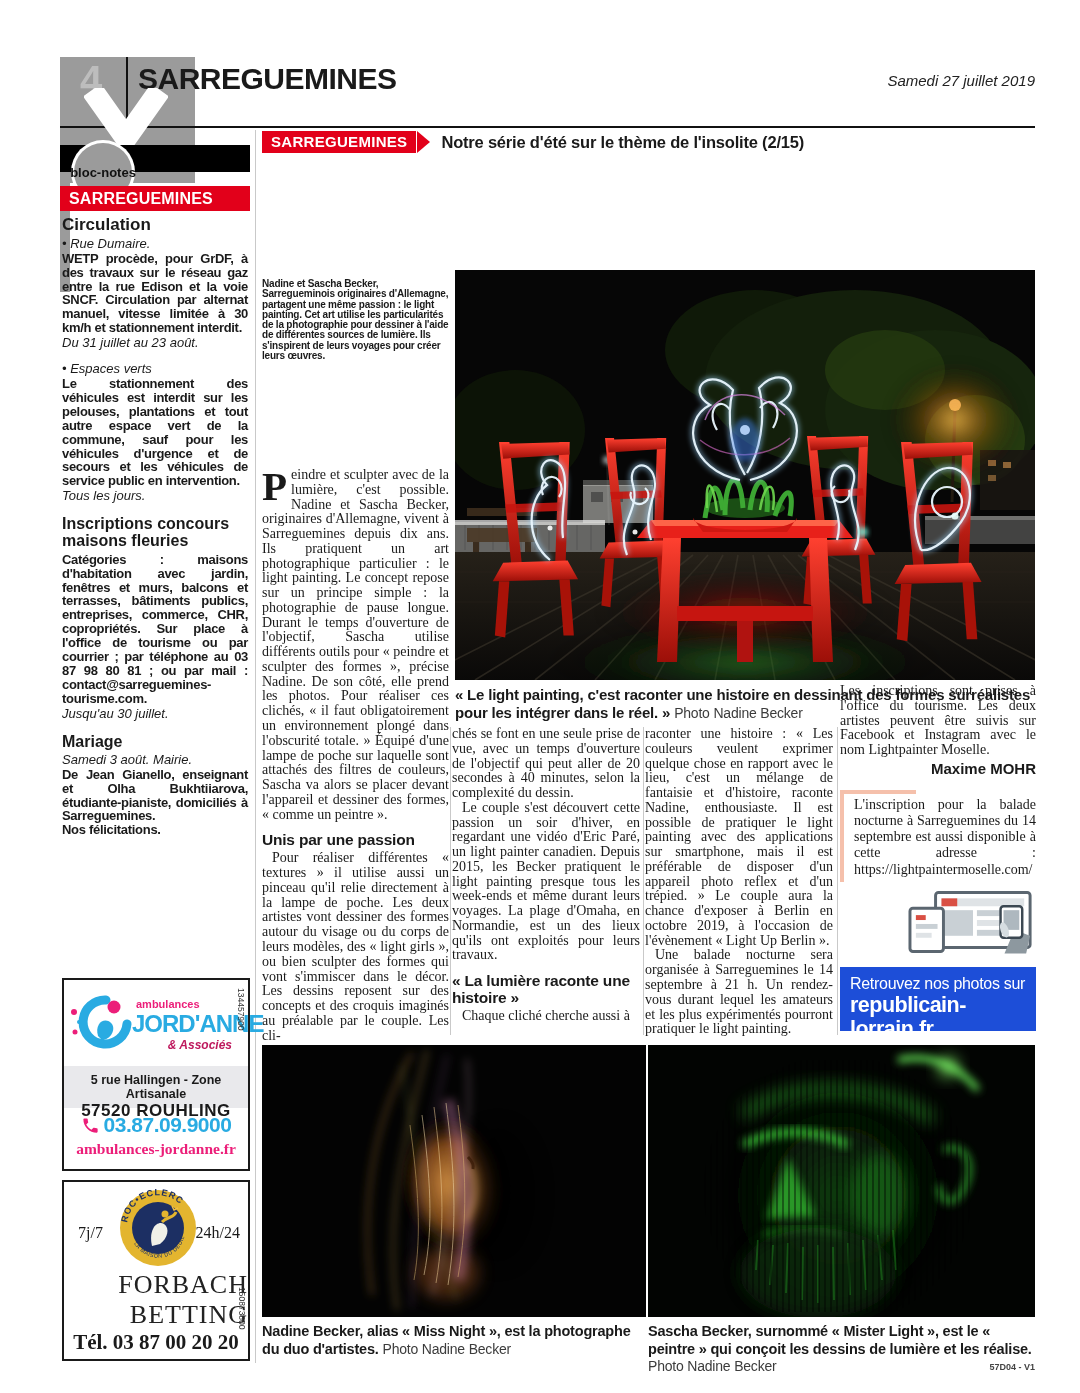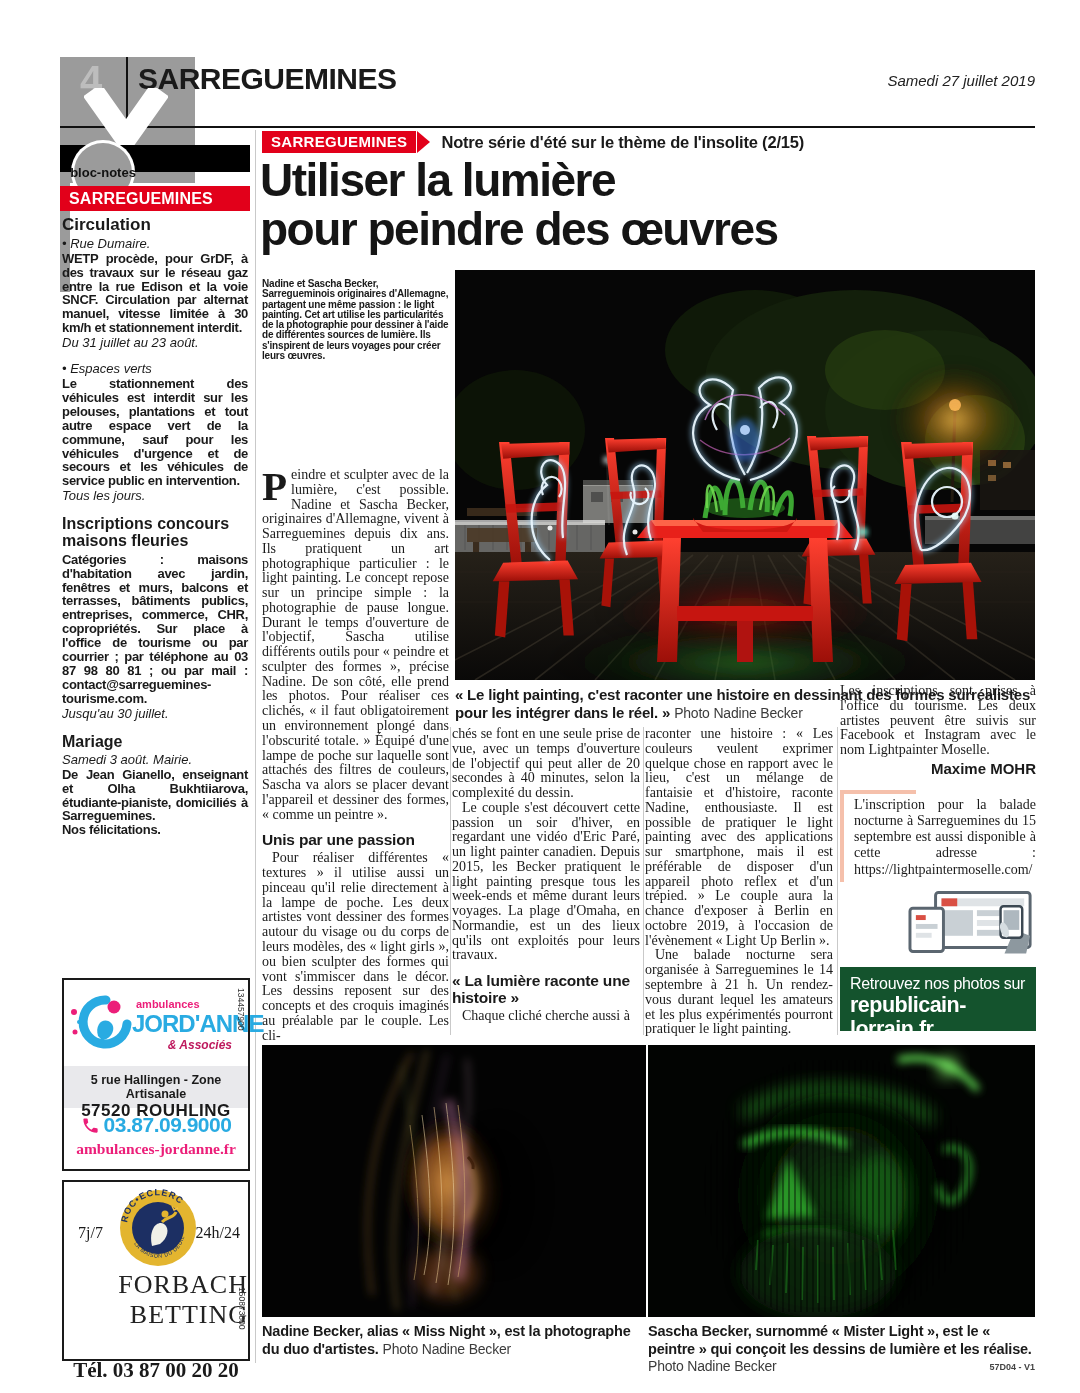--- a/index.html
+++ b/index.html
@@ -38,21 +38,21 @@
   .jd-band{position:absolute;left:0;top:86px;width:100%;height:42px;background:#e9e9ec;text-align:center;}
   .jd-addr1{font-size:12.5px;font-weight:bold;margin-top:7px;}
   .jd-addr2{font-size:17px;font-weight:bold;letter-spacing:.5px;}
   .jd-phone-row{position:absolute;left:0;top:133px;width:100%;text-align:center;}
   .jd-phone{color:#29abe2;font-size:21px;font-weight:bold;vertical-align:middle;letter-spacing:-0.5px;}
   .jd-site{position:absolute;left:0;top:160px;width:100%;text-align:center;color:#ec1e79;font-size:15.5px;font-weight:bold;font-family:Liberation Serif, serif;}
   #ad-roc{left:62px;top:1180px;width:188px;height:181px;font-family:"Liberation Serif",serif;}
   .roc-left{position:absolute;left:14px;top:42px;font-size:16px;}
   .roc-right{position:absolute;right:8px;top:42px;font-size:16px;}
   .roc-city{position:absolute;width:100%;text-align:right;font-size:26px;letter-spacing:1px;color:#222;}
-  .roc-tel{position:absolute;left:0;top:148px;width:100%;text-align:center;font-size:21px;font-weight:bold;margin-top:28px;}
+  .roc-tel{position:absolute;left:0;top:148px;width:100%;text-align:center;font-size:21px;font-weight:bold;}
   .roc-ref{position:absolute;right:1px;top:105px;font-size:8.5px;writing-mode:vertical-rl;font-family:"Liberation Sans",sans-serif;color:#333;}
   
   #tag-row{left:262px;top:131px;display:flex;align-items:center;}
   .red-tag{background:#e2001a;color:#fff;font-weight:bold;font-size:15px;padding:2px 9px 3px 9px;letter-spacing:.3px;}
   .tag-arrow{width:0;height:0;border-top:11px solid transparent;border-bottom:11px solid transparent;border-left:13px solid #e2001a;margin-left:1px;}
   .kicker{font-weight:bold;font-size:16.5px;margin-left:11px;letter-spacing:-0.2px;}
   #headline{left:260px;top:156px;font-size:46px;font-weight:bold;letter-spacing:-1.5px;line-height:1.07;color:#151515;}
   #lead{left:262px;top:279px;width:187px;font-weight:bold;font-size:10px;line-height:1.03;letter-spacing:-0.2px;}
   .serifcol{font-family:"Liberation Serif",serif;font-size:14px;line-height:1.055;text-align:justify;}
   #col1{left:262px;top:468px;width:187px;}
@@ -60,21 +60,21 @@
   #col3{left:645px;top:727px;width:188px;}
   #col4{left:840px;top:684px;width:196px;}
   .dropcap{float:left;font-size:41px;font-weight:bold;line-height:.82;padding:2px 4px 0 0;font-family:"Liberation Serif",serif;}
   .subhead{font-family:"Liberation Sans",sans-serif;font-weight:bold;font-size:15.5px;line-height:1.1;margin:9px 0 3px 0;text-align:left;letter-spacing:-0.2px;}
   .para{margin:0;}
   .indent{text-indent:10px;}
   .byline{text-align:right;font-family:"Liberation Sans",sans-serif;font-weight:bold;font-size:15px;margin-top:3px;}
   #note-box{position:relative;margin-top:17px;border-left:4px solid #f5c0ab;padding:3px 0 4px 10px;text-align:justify;line-height:1.16;}
   #note-top{position:absolute;left:-4px;top:-4px;width:76px;height:4px;background:#f5c0ab;}
   #devices-wrap{text-align:right;margin-top:8px;}
-  #promo{left:840px;top:967px;width:196px;height:64px;background:#14532d;color:#fff;box-sizing:border-box;padding:8px 0 0 10px;}
+  #promo{left:840px;top:967px;width:196px;height:64px;background:#1d4ed8;color:#fff;box-sizing:border-box;padding:8px 0 0 10px;}
   .promo1{font-size:16px;line-height:1.1;letter-spacing:-0.3px;}
   .promo2{font-size:21.5px;font-weight:bold;line-height:1.12;letter-spacing:-0.5px;}
   .promo3{font-size:16px;line-height:1.1;letter-spacing:-0.3px;}
   
   .photo{overflow:hidden;background:#000;}
   #photo-main{left:455px;top:270px;width:580px;height:410px;}
   #caption-main{left:455px;top:686px;width:580px;font-size:15px;line-height:1.22;letter-spacing:-0.2px;}
   .cap-bold{font-weight:bold;}
   .cap-credit{font-weight:normal;color:#3c3c3c;font-size:14px;}
   #photo1{left:262px;top:1045px;width:384px;height:272px;}
@@ -138,24 +138,20 @@
     <div class="sb-h2">Mariage</div>
     <p class="sb-street">Samedi 3 août. Mairie.</p>
     <p class="sb-body">De Jean Gianello, enseignant et Olha Bukhtiiarova, étudiante-pianiste, domiciliés à Sarreguemines.</p>
     <p class="sb-body">Nos félicitations.</p>
   </div>
 
   <div class="abs" id="tag-row">
     <span class="red-tag">SARREGUEMINES</span>
     <span class="tag-arrow"></span>
     <span class="kicker">Notre série d'été sur le thème de l'insolite (2/15)</span>
-  </div>
-  <div class="abs" id="headline">
-    <div>Utiliser la lumière</div>
-    <div>pour peindre des œuvres</div>
   </div>
 
   <div class="abs" id="lead">Nadine et Sascha Becker, Sarregueminois originaires d'Allemagne, partagent une même passion : le light painting. Cet art utilise les particularités de la photographie pour dessiner à l'aide de différentes sources de lumière. Ils s'inspirent de leurs voyages pour créer leurs œuvres.</div>
 
   <div class="abs photo" id="photo-main">
     <svg width="580" height="410" viewBox="0 0 580 410">
       <defs>
         <radialGradient id="lampG">
             <stop offset="0" stop-color="#ffc050" stop-opacity=".95"></stop>
             <stop offset=".4" stop-color="#d06a10" stop-opacity=".45"></stop>
@@ -331,21 +327,21 @@
   <div class="abs serifcol" id="col3">
     <p class="para">raconter une histoire : « Les couleurs veulent exprimer quelque chose en rapport avec le lieu, c'est un mélange de fantaisie et d'histoire, raconte Nadine, enthousiaste. Il est possible de pratiquer le light painting avec des applications sur smartphone, mais il est préférable de disposer d'un appareil photo reflex et d'un trépied. » Le couple aura la chance d'exposer à Berlin en octobre 2019, à l'occasion de l'évènement « Light Up Berlin ».</p>
     <p class="para indent">Une balade nocturne sera organisée à Sarreguemines le 14 septembre à 21 h. Un rendez-vous durant lequel les amateurs et les plus expérimentés pourront pratiquer le light painting.</p>
   </div>
 
   <div class="abs serifcol" id="col4">
     <p class="para">Les inscriptions sont prises à l'office du tourisme. Les deux artistes peuvent être suivis sur Facebook et Instagram avec le nom Lightpainter Moselle.</p>
     <div class="byline">Maxime MOHR</div>
     <div id="note-box">
       <div id="note-top"></div>
-      <span>L'inscription pour la balade nocturne à Sarreguemines du 15 septembre est aussi disponible à cette adresse : https://lightpaintermoselle.com/</span>
+      <span>L'inscription pour la balade nocturne à Sarreguemines du 14 septembre est aussi disponible à cette adresse : https://lightpaintermoselle.com/</span>
     </div>
     <div id="devices-wrap">
       <svg width="128" height="64" viewBox="0 0 130 64">
         <rect x="28" y="2" width="96" height="56" rx="3" fill="#ffffff" stroke="#5b6670" stroke-width="3"></rect>
         <rect x="34" y="8" width="84" height="8" fill="#dfe3e6"></rect>
         <rect x="34" y="8" width="16" height="8" fill="#d94f43"></rect>
         <rect x="36" y="20" width="30" height="26" fill="#c9d0d5"></rect>
         <rect x="70" y="20" width="44" height="6" fill="#c9d0d5"></rect>
         <rect x="70" y="30" width="44" height="6" fill="#dfe3e6"></rect>
         <rect x="70" y="40" width="30" height="6" fill="#c9d0d5"></rect>

